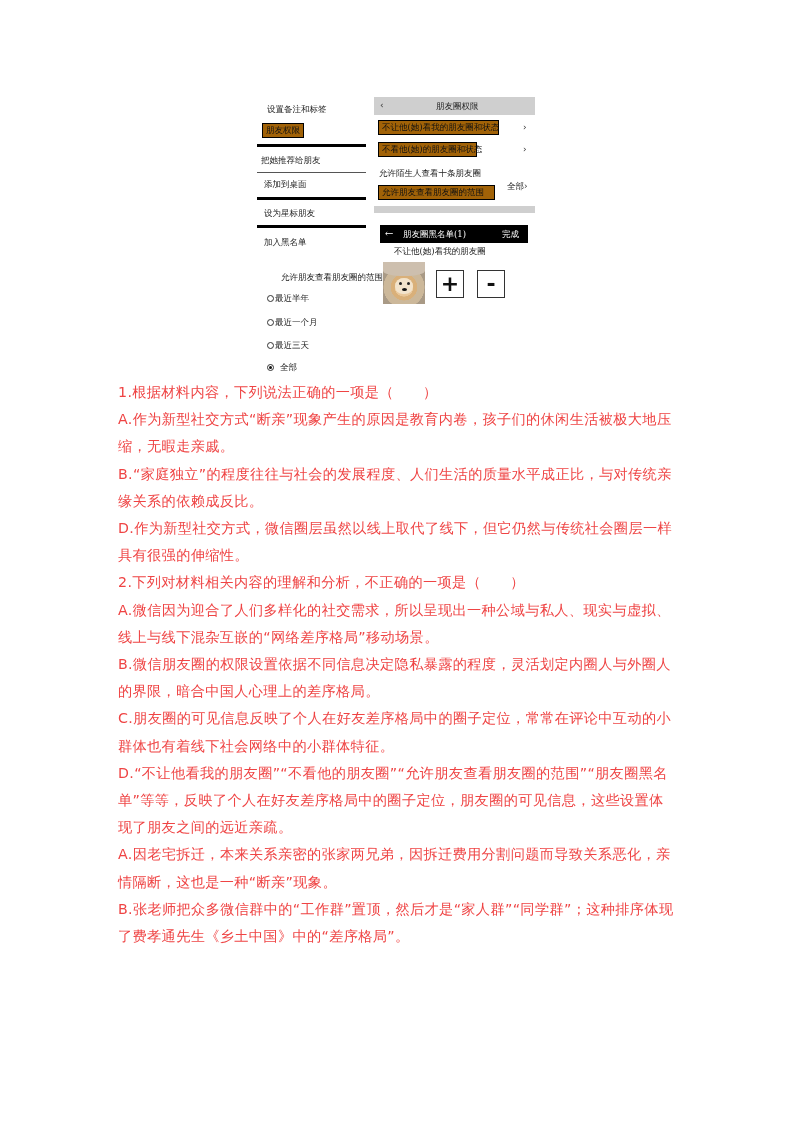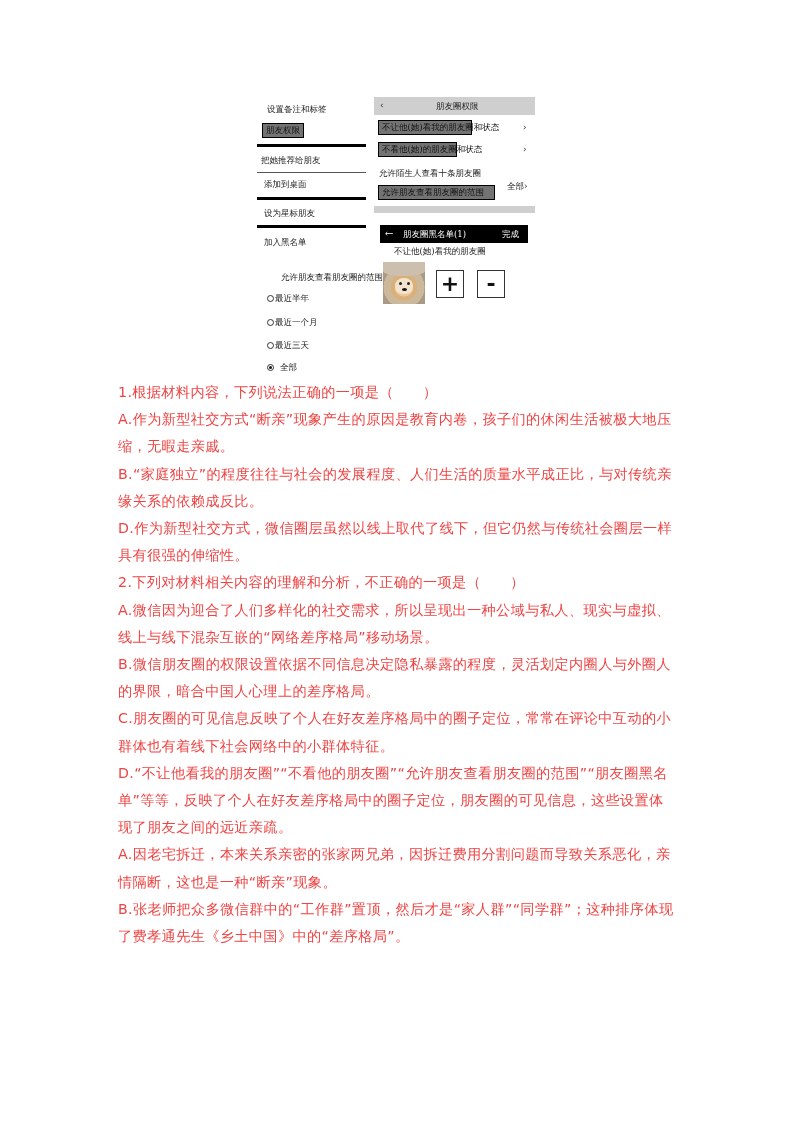--- a/index.html
+++ b/index.html
@@ -5,21 +5,21 @@
   html, body { margin: 0; padding: 0; background: #ffffff; }
   body { width: 794px; height: 1123px; position: relative; overflow: hidden;
          font-family: "DejaVu Sans", "Liberation Sans", sans-serif; color: #111; }
 
   
   .figure { position: absolute; left: 255px; top: 95px; width: 285px; height: 280px; }
   .fig-txt { position: absolute; font-family: "DejaVu Serif", "Liberation Serif", serif;
              font-size: 8.5px; color: #222; white-space: nowrap; line-height: 1; }
   .thick-bar { position: absolute; height: 3px; background: #000; }
   .thin-bar { position: absolute; height: 1px; background: #555; }
-  .boxed { position: absolute; border: 1px solid #000; background: #737373;
+  .boxed { position: absolute; border: 1px solid #000; background: #a16207;
            padding: 2px 3px; font-family: "DejaVu Serif", "Liberation Serif", serif;
            font-size: 8.5px; line-height: 1; white-space: nowrap; box-sizing: border-box; }
   .gray-header { position: absolute; left: 119px; top: 2px; width: 161px; height: 18px;
                  background: #cfcfcf; }
   .gray-bar { position: absolute; left: 119px; top: 111px; width: 161px; height: 7px; background: #cfcfcf; }
   .black-header { position: absolute; left: 125px; top: 130px; width: 148px; height: 18px;
                   background: #000; color: #fff; }
   .black-header .fig-txt { color: #fff; }
   .chev { position: absolute; font-size: 9px; color: #333; line-height: 1; }
 
@@ -61,23 +61,23 @@
   <span class="fig-txt" style="left:9px; top:85px;">添加到桌面</span>
   <div class="thick-bar" style="left:2px; top:102px; width:109px;"></div>
   <span class="fig-txt" style="left:9px; top:114px;">设为星标朋友</span>
   <div class="thick-bar" style="left:2px; top:130px; width:109px;"></div>
   <span class="fig-txt" style="left:9px; top:143px;">加入黑名单</span>
 
   <div class="gray-header">
     <span class="chev" style="left:6px; top:4px;">‹</span>
     <span class="fig-txt" style="left:62px; top:5px;">朋友圈权限</span>
   </div>
-  <span class="boxed" style="left:123px; top:25px; width:94px;">不让他(她)看我的朋友圈和状态</span>
+  <span class="boxed" style="left:123px; top:25px; width:121px;">不让他(她)看我的朋友圈和状态</span>
   <span class="chev" style="left:268px; top:28px;">›</span>
-  <span class="boxed" style="left:123px; top:47px; width:79px;">不看他(她)的朋友圈和状态</span>
+  <span class="boxed" style="left:123px; top:47px; width:99px;">不看他(她)的朋友圈和状态</span>
   <span class="chev" style="left:268px; top:50px;">›</span>
   <span class="fig-txt" style="left:124px; top:74px;">允许陌生人查看十条朋友圈</span>
   <span class="boxed" style="left:123px; top:90px; width:117px;">允许朋友查看朋友圈的范围</span>
   <span class="fig-txt" style="left:252px; top:87px;">全部›</span>
   <div class="gray-bar"></div>
 
   <div class="black-header">
     <span class="fig-txt" style="left:5px; top:4px; font-size:10px;">←</span>
     <span class="fig-txt" style="left:23px; top:5px;">朋友圈黑名单(1)</span>
     <span class="fig-txt" style="left:122px; top:5px;">完成</span>

